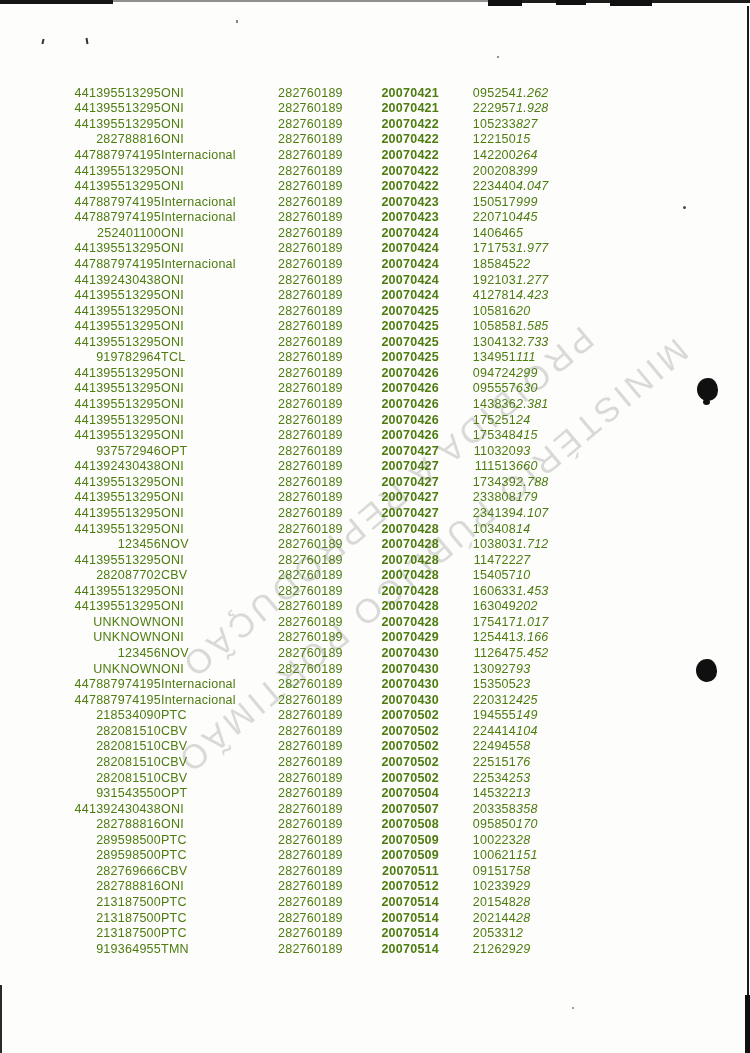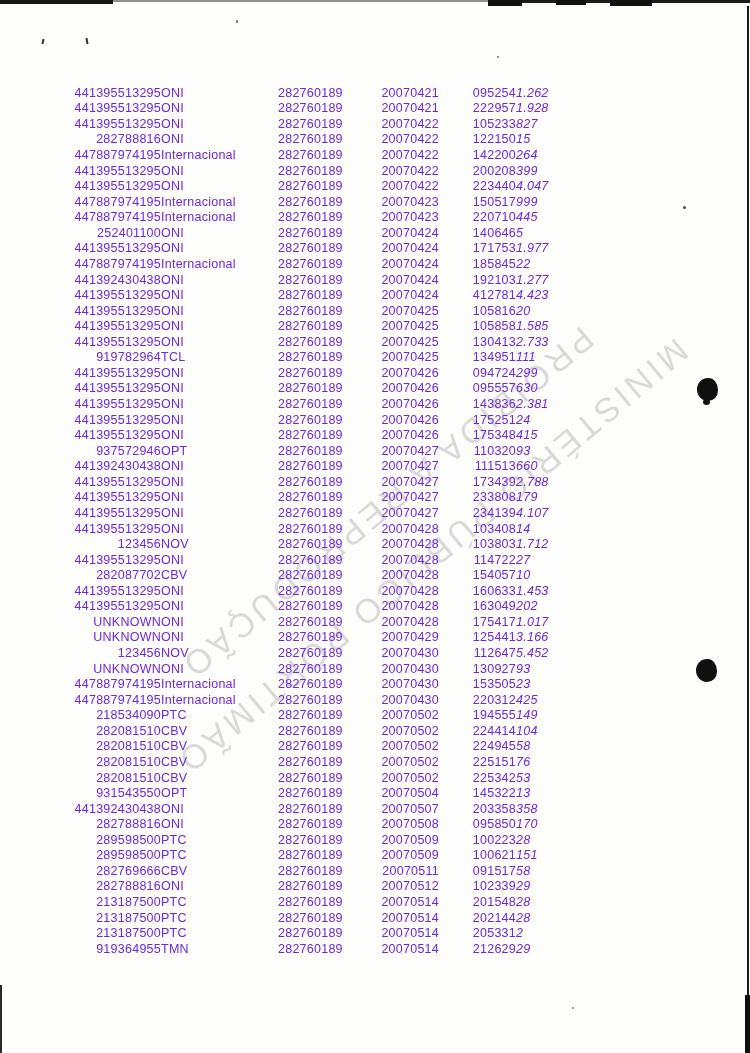--- a/index.html
+++ b/index.html
@@ -6,27 +6,27 @@
   body{
     width:750px;height:1053px;position:relative;overflow:hidden;
     background:#fdfdfc;
     font-family:"Liberation Sans", sans-serif;
   }
   .page{position:absolute;inset:0;}
 
   
   .phone-table{
     position:absolute;left:0;top:85px;width:750px;
-    color:#6d28d9;font-size:12.5px;letter-spacing:.25px;
+    color:#4d7c0f;font-size:12.5px;letter-spacing:.25px;
   }
   .t-row{display:flex;height:15.57px;align-items:center;}
   .c1{width:161px;text-align:right;}
   .c2{width:117px;text-align:left;}
   .c3{width:86px;text-align:left;}
-  .c4{width:75px;text-align:right;}
+  .c4{width:75px;text-align:right;font-weight:bold;}
   .c5{width:77px;text-align:right;}
   .c6{width:97px;text-align:left;font-style:italic;}
 
   
   .watermark{
     position:absolute;left:410px;top:530px;
     transform:translate(-50%,-50%) rotate(140deg);
     text-align:center;white-space:nowrap;
     font-size:34px;letter-spacing:4px;line-height:70px;
     color:rgba(40,40,40,0.17);

